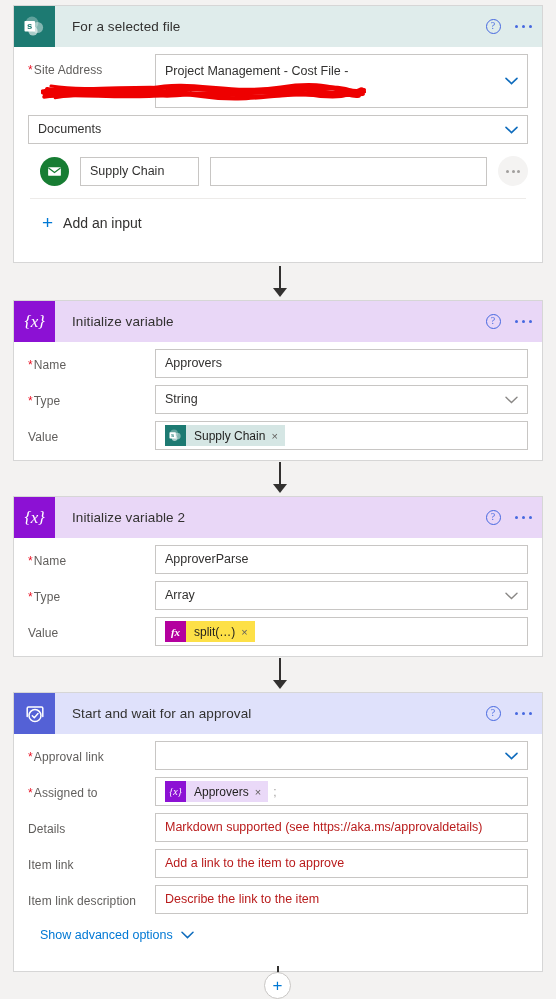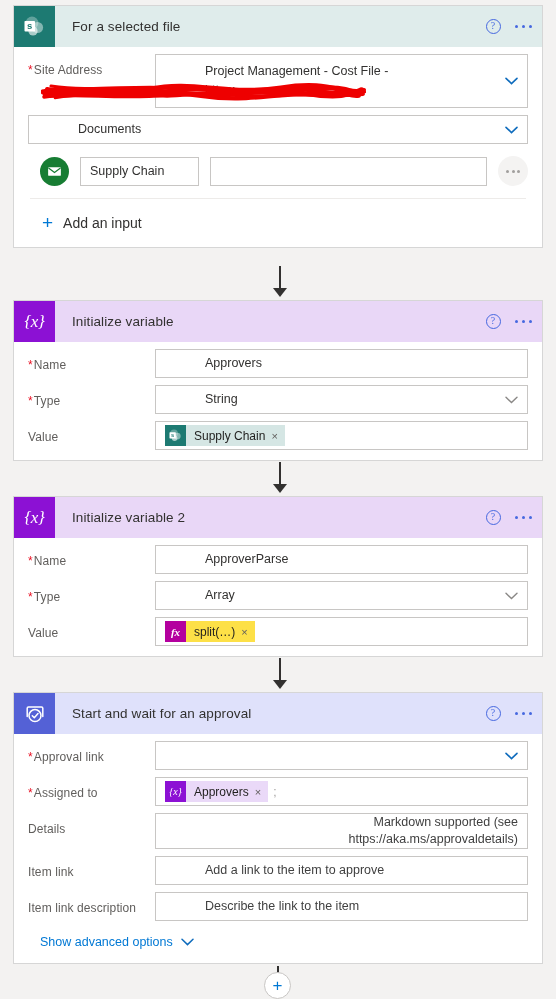--- a/index.html
+++ b/index.html
@@ -66,21 +66,21 @@
   .tile-sp   { background: #1d7a72; }
   .tile-var  { background: #8c11d4; }
   .tile-appr { background: #5461d6; }
   .tile-var span {
     color:#fff; font-size: 17px;
     font-family: "Liberation Serif", serif;
     font-style: italic; letter-spacing: -.3px;
   }
 
   
-  .card-body { padding: 0 14px 0 14px; }
+  .card-body { padding: 0 14px 15px 14px; }
   .row {
     display: flex;
     align-items: flex-start;
     padding: 7px 0 0 0;
   }
   .row-label {
     width: 127px;
     flex: 0 0 127px;
     font-size: 12px;
     color: #605e5c;
@@ -95,22 +95,22 @@
     border: 1px solid #c8c6c4;
     background: #fff;
     min-height: 29px;
     display: flex;
     align-items: center;
     padding: 0 28px 0 9px;
     font-size: 12.5px;
     color: #323130;
   }
   .field.plain { padding-right: 9px; }
-  .field .val { line-height: 17px; margin-left: 40px; }
-  .field .ph { color: #404040; text-align: right; }
+  .field .val { line-height: 17px; }
+  .field .ph { color: #b91c1c; text-align: right; }
   .chev {
     position: absolute; right: 9px; top: 50%;
     transform: translateY(-50%);
     width: 13px; height: 8px;
   }
   .chev svg { display: block; }
 
   
   .field-tall {
     min-height: 52px;

